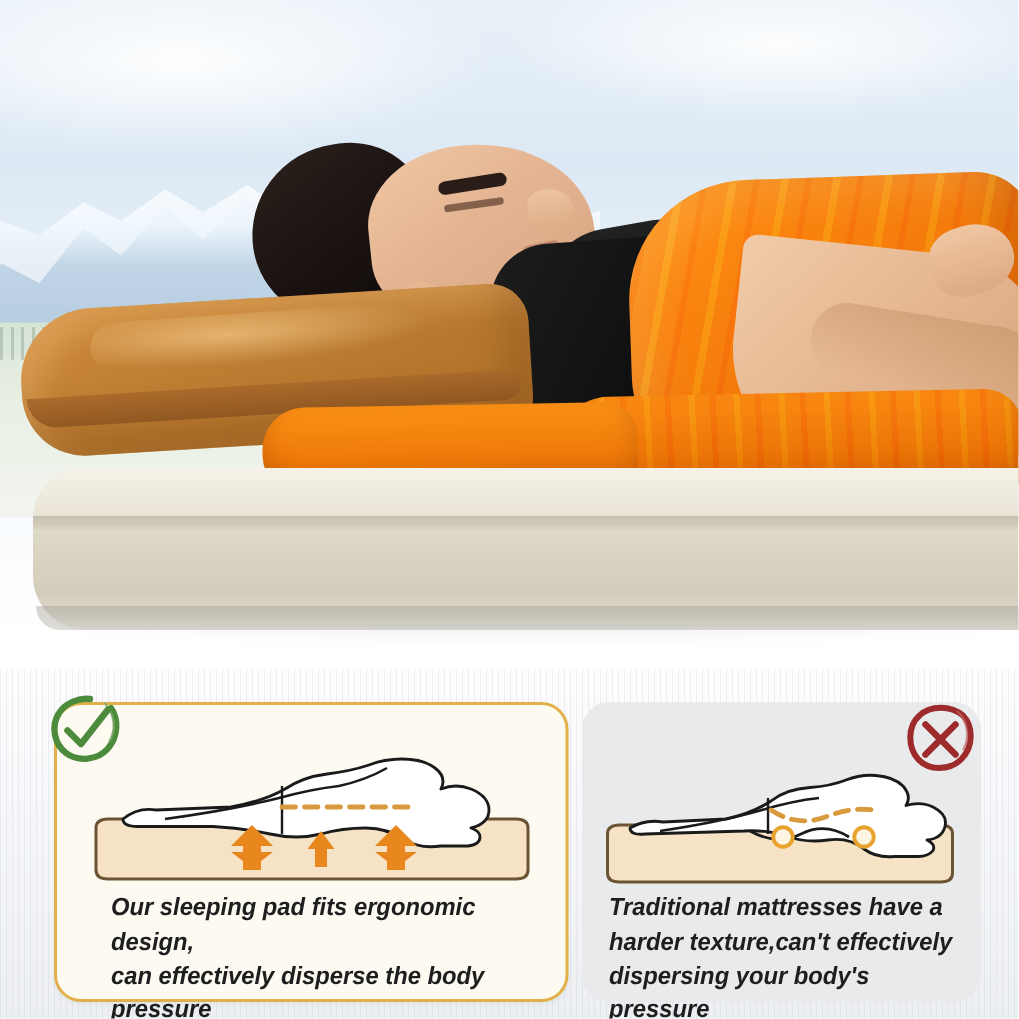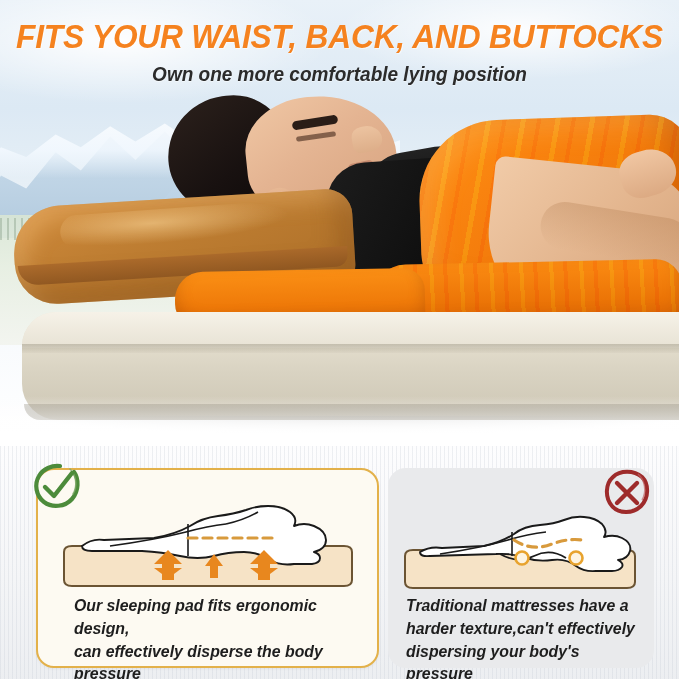--- a/index.html
+++ b/index.html
@@ -334,24 +334,20 @@
     <div class="bag3"></div>
 
     <div class="pad"></div>
     <div class="pad-top"></div>
     <div class="pad-edge"></div>
     <div class="pad-bottom"></div>
     <div class="pad-shadow"></div>
     <div class="hero-fade"></div>
   </div>
 
-  <div class="headline-wrap">
-    <div class="headline">FITS YOUR WAIST, BACK, AND BUTTOCKS</div>
-    <div class="subhead">Own one more comfortable lying position</div>
-  </div>
 
   <div class="compare">
 
     <div class="card card-good"></div>
 
     <div class="badge badge-good">
       <svg viewBox="0 0 54 54" width="54" height="54">
         <path d="M44 12 C49 19 49 31 42 39 C35 47 22 48 14 42 C6 36 4 24 9 16 C13 9 22 5 30 6" fill="none" stroke="#4C8B3B" stroke-width="4.2" stroke-linecap="round"></path>
         <path d="M40 9 C46 15 48 26 43 34" fill="none" stroke="#7FA86A" stroke-width="1.6" stroke-linecap="round" opacity=".75"></path>
         <path d="M15 27 L24 36 L42 13" fill="none" stroke="#4C8B3B" stroke-width="4.4" stroke-linecap="round" stroke-linejoin="round"></path>

